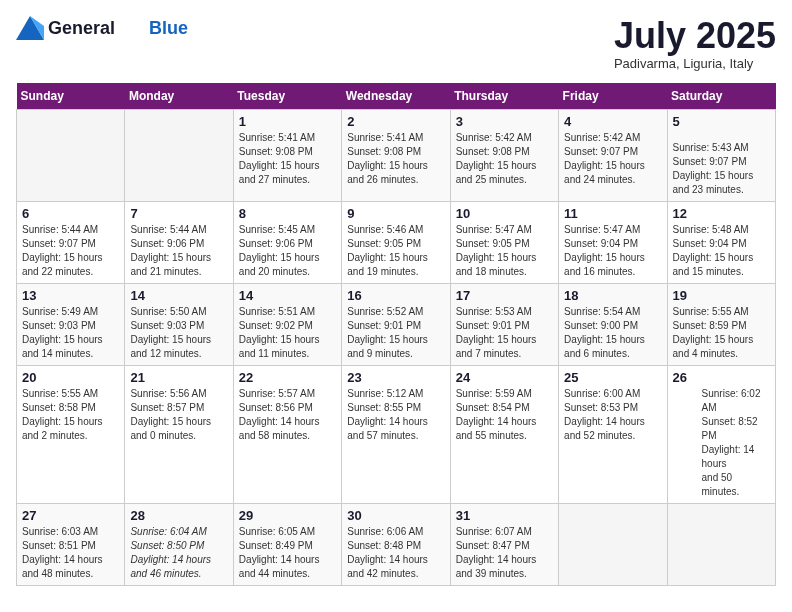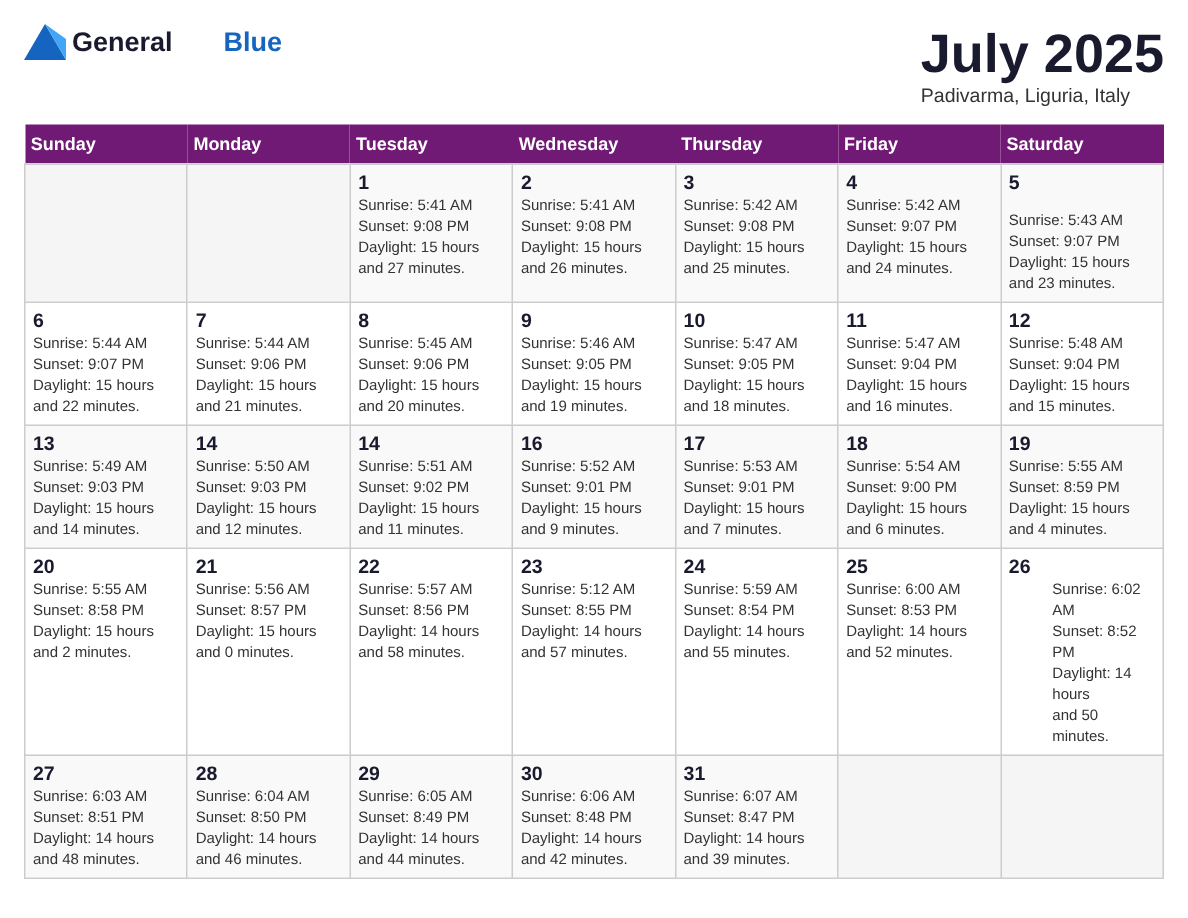--- a/index.html
+++ b/index.html
@@ -321,21 +321,21 @@
       <tr>
         <td>
           <span class="day-number">27</span>
           <div class="day-info" style="white-space: pre-line;">Sunrise: 6:03 AM
 Sunset: 8:51 PM
 Daylight: 14 hours
 and 48 minutes.</div>
         </td>
         <td>
           <span class="day-number">28</span>
-          <div class="day-info" style="white-space: pre-line;">Sunrise: 6:04 AM
+          <div class="day-info" style="white-space: pre-line; font-style: italic;">Sunrise: 6:04 AM
 Sunset: 8:50 PM
 Daylight: 14 hours
 and 46 minutes.</div>
         </td>
         <td>
           <span class="day-number">29</span>
           <div class="day-info" style="white-space: pre-line;">Sunrise: 6:05 AM
 Sunset: 8:49 PM
 Daylight: 14 hours
 and 44 minutes.</div>

